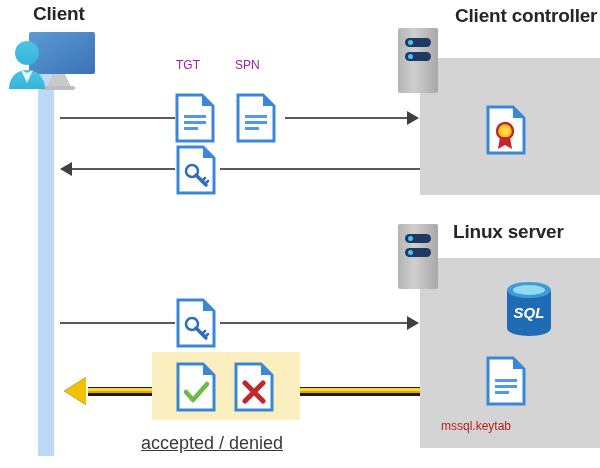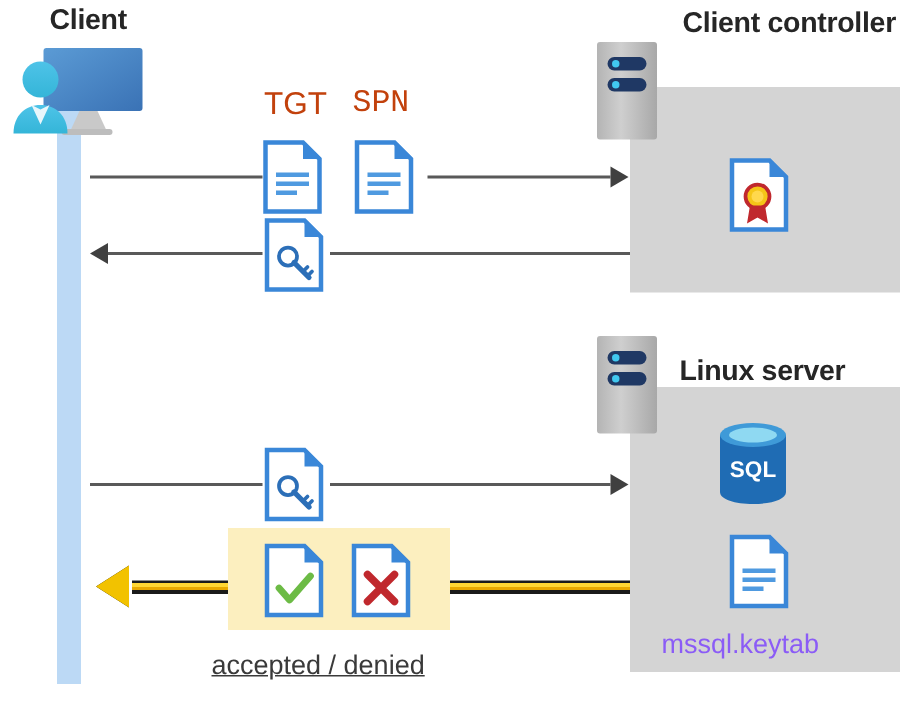--- a/index.html
+++ b/index.html
@@ -9,21 +9,21 @@
 
   
   .panel{background:#d4d4d4;}
   #dc-panel{left:420px;top:58px;width:180px;height:137px;}
   #linux-panel{left:420px;top:258px;width:180px;height:190px;}
 
   
   .node-title{font-weight:bold;color:#262626;font-size:19px;line-height:23px;letter-spacing:-0.2px;}
   #client-title{left:33px;top:2px;}
   #dc-title{left:455px;top:4px;width:145px;}
-  #linux-title{left:453px;top:236px;}
+  #linux-title{left:453px;top:220px;}
 
   
   #lifeline{left:38px;top:70px;width:16px;height:386px;background:#bcd9f5;}
 
   
   #client-icon{left:5px;top:27px;width:92px;height:73px;}
 
   
   .tower{width:40px;height:65px;border-radius:2px;
          background:linear-gradient(90deg,#b4b4b4 0%,#cfcfcf 40%,#a8a8a8 100%);}
@@ -44,25 +44,25 @@
 
   
   .yline{height:9px;background:linear-gradient(180deg,#1a1a1a 0 1.5px,#ffd633 1.5px 4px,#e8a800 4px 6.5px,#1a1a1a 6.5px 9px);}
   #yhead{width:0;height:0;border-top:14px solid transparent;border-bottom:14px solid transparent;border-right:22px solid #f2c200;
          filter:drop-shadow(0 0 0 #111);}
 
   
   #highlight{left:152px;top:352px;width:148px;height:68px;background:#fcefbf;}
 
   
-  .small-label{font-size:21px;color:#c2410c;}
+  .small-label{font-size:12px;color:#a21caf;}
   #tgt-label{left:176px;top:58px;}
-  #spn-label{left:235px;top:58px;font-family:Liberation Mono, monospace;}
+  #spn-label{left:235px;top:58px;}
   #accepted-label{left:141px;top:433px;font-size:18px;color:#3a3a3a;text-decoration:underline;}
-  #keytab-label{left:441px;top:419px;font-size:18px;color:#8b5cf6;}
+  #keytab-label{left:441px;top:419px;font-size:12px;color:#b91c1c;}
 </style>
 </head>
 <body>
 
 <div class="abs panel" id="dc-panel"></div>
 <div class="abs panel" id="linux-panel"></div>
 
 <div class="abs node-title" id="client-title">Client</div>
 <div class="abs" id="lifeline"></div>
 
@@ -115,21 +115,21 @@
 <div class="abs node-title" id="linux-title">Linux server</div>
 <div class="abs tower" id="linux-tower">
   <div class="bar b1">
       <span class="dot"></span>
     </div>
   <div class="bar b2">
       <span class="dot"></span>
     </div>
 </div>
 
-<div class="abs" style="left:477px;top:280px;">
+<div class="abs" style="left:504px;top:280px;font-style:italic;">
   <svg width="50" height="58" viewBox="0 0 50 58">
     <path d="M3 10 v38 c0 5 10 8 22 8 c12 0 22-3 22-8 v-38 z" fill="#1f6cb4"></path>
     <ellipse cx="25" cy="10" rx="22" ry="8" fill="#3f9ad8"></ellipse>
     <ellipse cx="25" cy="10" rx="16" ry="5" fill="#8fd9f2"></ellipse>
     <text x="25" y="38" text-anchor="middle" fill="#ffffff" font-size="15" font-family="Liberation Sans, sans-serif" font-weight="bold">SQL</text>
   </svg>
 </div>
 
 <div class="abs" style="left:486px;top:356px;">
   <svg class="doc" viewBox="0 0 40 50">

